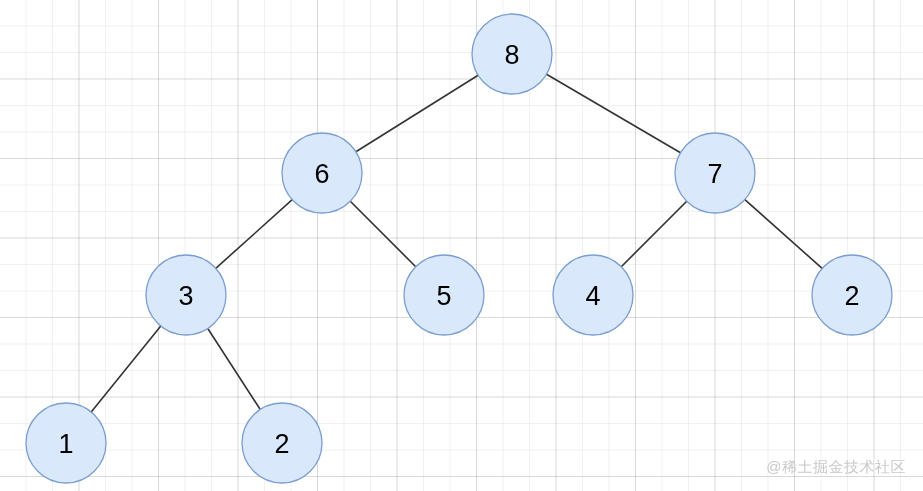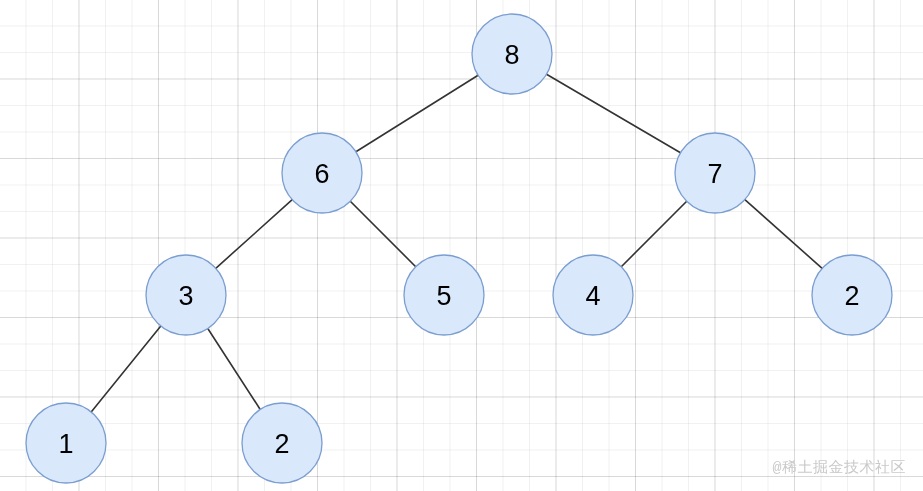--- a/index.html
+++ b/index.html
@@ -52,21 +52,21 @@
     font-size: 27px;
     fill: #000000;
     text-anchor: middle;
     dominant-baseline: central;
     user-select: none;
   }
   #watermark {
     position: absolute;
     right: 17px;
     bottom: 14px;
-    font-family: Liberation Mono, monospace;
+    font-family: Liberation Sans, sans-serif;
     font-size: 15px;
     letter-spacing: 0.5px;
     color: #c9c9c9;
     white-space: nowrap;
     user-select: none;
   }
 </style>
 </head>
 <body>
 

